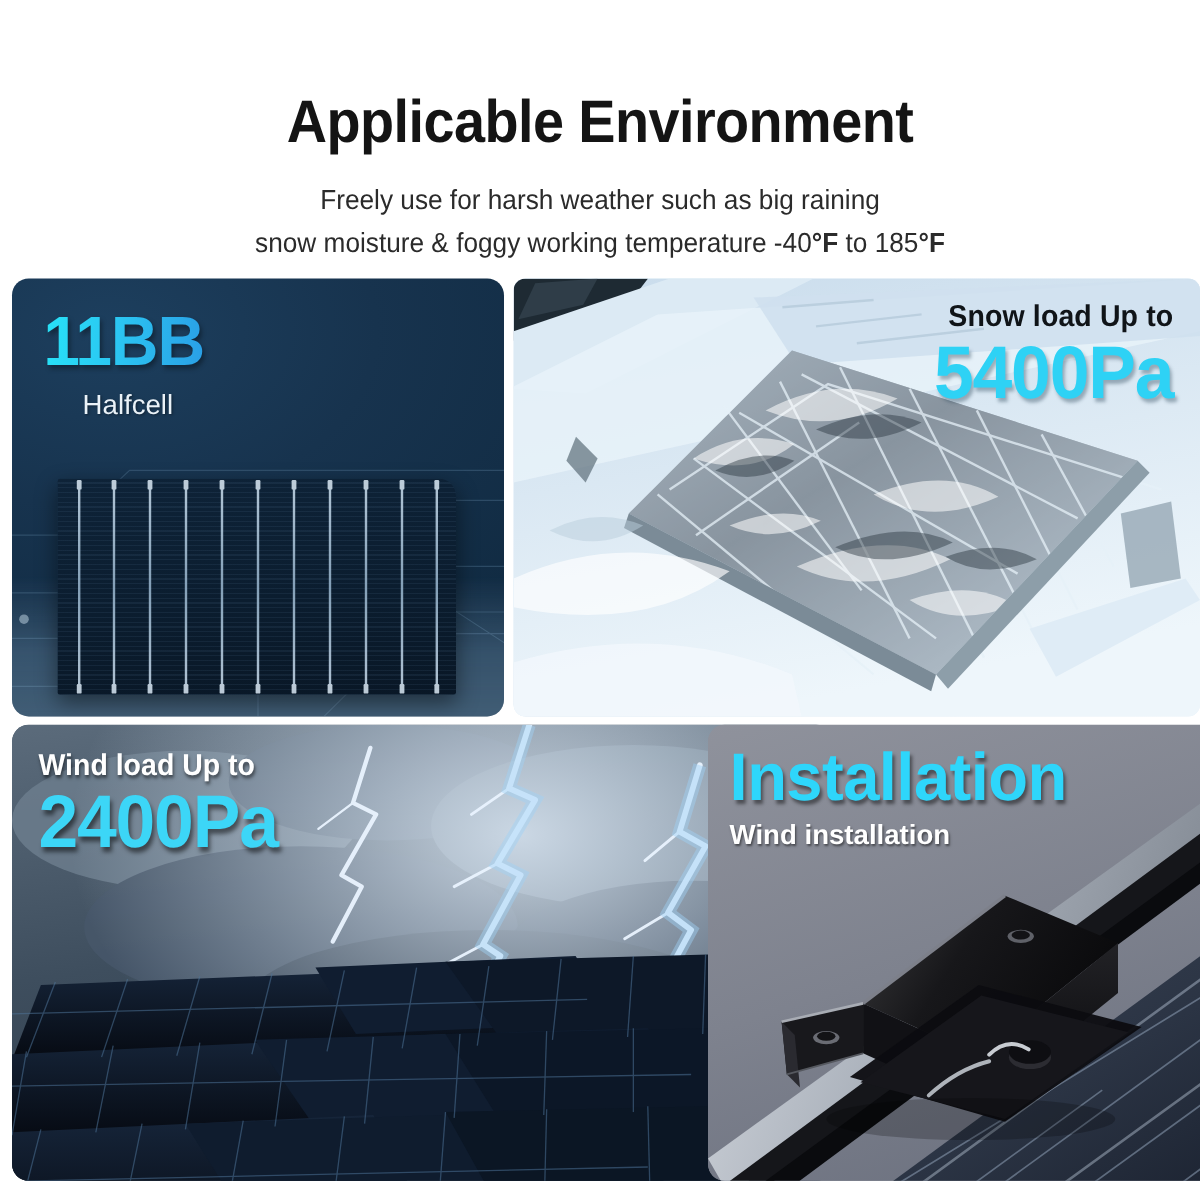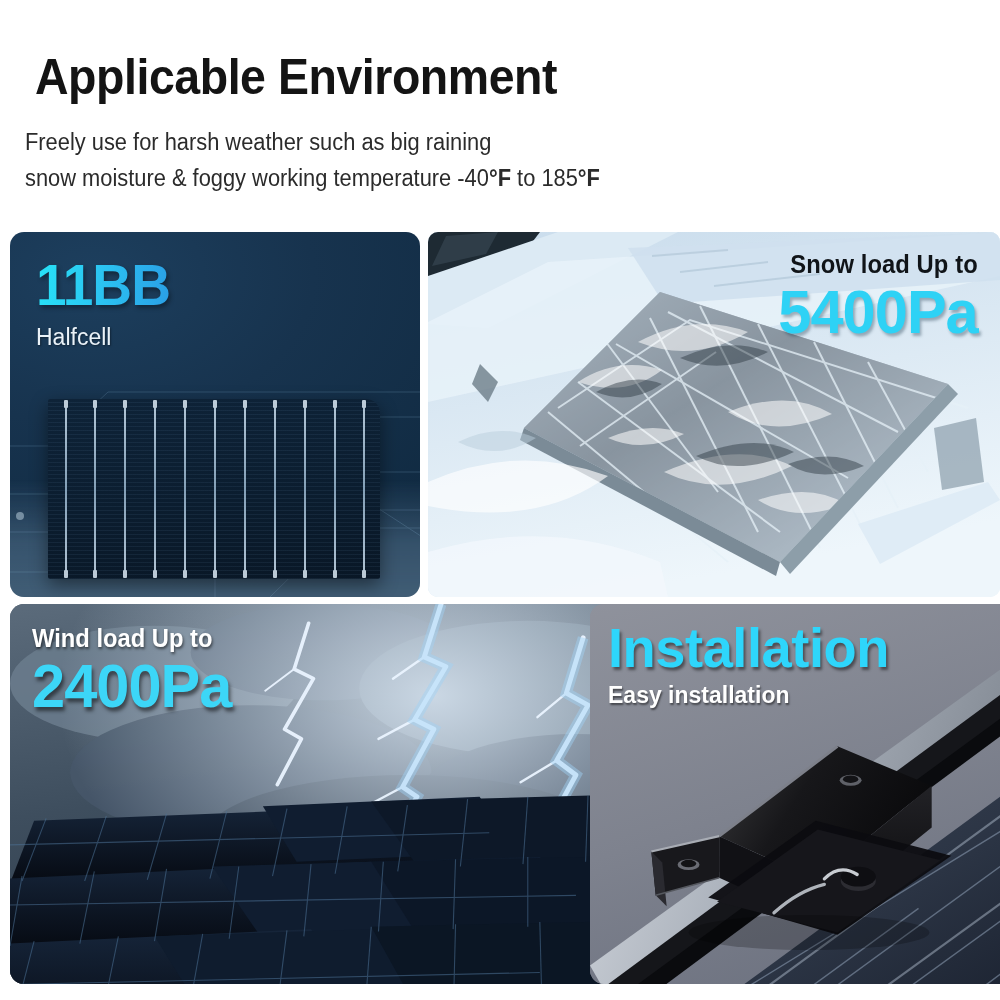--- a/index.html
+++ b/index.html
@@ -5,21 +5,21 @@
   * { box-sizing: border-box; margin: 0; padding: 0; }
   html, body {
     width: 1000px; height: 1000px;
     background: #ffffff;
     font-family: "Liberation Sans", sans-serif;
     overflow: hidden;
   }
   .page { position: relative; width: 1000px; height: 1000px; background: #fff; }
 
   
-  .header { padding-top: 50px; text-align: left; }
+  .header { padding-top: 74px; text-align: center; }
   .title {
     font-size: 50px; font-weight: 700; color: #141414;
     letter-spacing: -0.5px; line-height: 1.1;
     transform: scaleX(0.93); transform-origin: center;
   }
   .subtitle {
     margin-top: 19px; font-size: 23px; color: #2b2b2b;
     line-height: 1.58; font-weight: 400;
     transform: scaleX(0.95); transform-origin: center;
   }
@@ -82,20 +82,21 @@
     font-size: 58px; font-weight: 800; line-height: 1; letter-spacing: -1px;
     background: linear-gradient(95deg, #27E3F7 0%, #2BC6F2 45%, #2A9FE6 100%);
     -webkit-background-clip: text; background-clip: text; color: transparent;
     -webkit-text-fill-color: transparent;
     filter: drop-shadow(2px 3px 2px rgba(0,0,0,.35));
     transform: scaleX(0.95); transform-origin: left;
   }
   .sublabel {
     margin-top: 10px; font-size: 23px; font-weight: 400; color: #eaf2f8;
     text-shadow: 1px 1px 2px rgba(0,0,0,.4);
+    text-align: center;
   }
 
   
   .p2 { background: linear-gradient(160deg,#d7e8f4 0%, #cfe2f1 40%, #e7f1f8 100%); }
   .snowscene { position: absolute; inset: 0; }
   .p2 .txt { position: absolute; right: 22px; top: 18px; text-align: right; }
   .capline {
     font-size: 25px; font-weight: 700; color: #101418;
     letter-spacing: .1px;
     transform: scaleX(0.95); transform-origin: right;
@@ -461,18 +462,18 @@
         <path d="M168 282 q22 -20 46 -26" stroke="#aeb3ba" stroke-width="3" fill="none" stroke-linecap="round"></path>
 
         <path d="M118 212 L226 130" stroke="#7d808a" stroke-width="2.5" fill="none"></path>
         <path d="M56 226 L118 212" stroke="#a8acb4" stroke-width="2" fill="none"></path>
         <path d="M60 266 L118 250" stroke="#55585f" stroke-width="1.5" fill="none"></path>
 
         <ellipse cx="200" cy="300" rx="110" ry="16" fill="#000" opacity=".22"></ellipse>
       </svg>
       <div class="txt">
         <div class="bignum4">Installation</div>
-        <div class="sub4">Easy installation</div>
+        <div class="sub4">Wind installation</div>
       </div>
     </div>
 
   </div>
 </div>
 
 </body></html>

